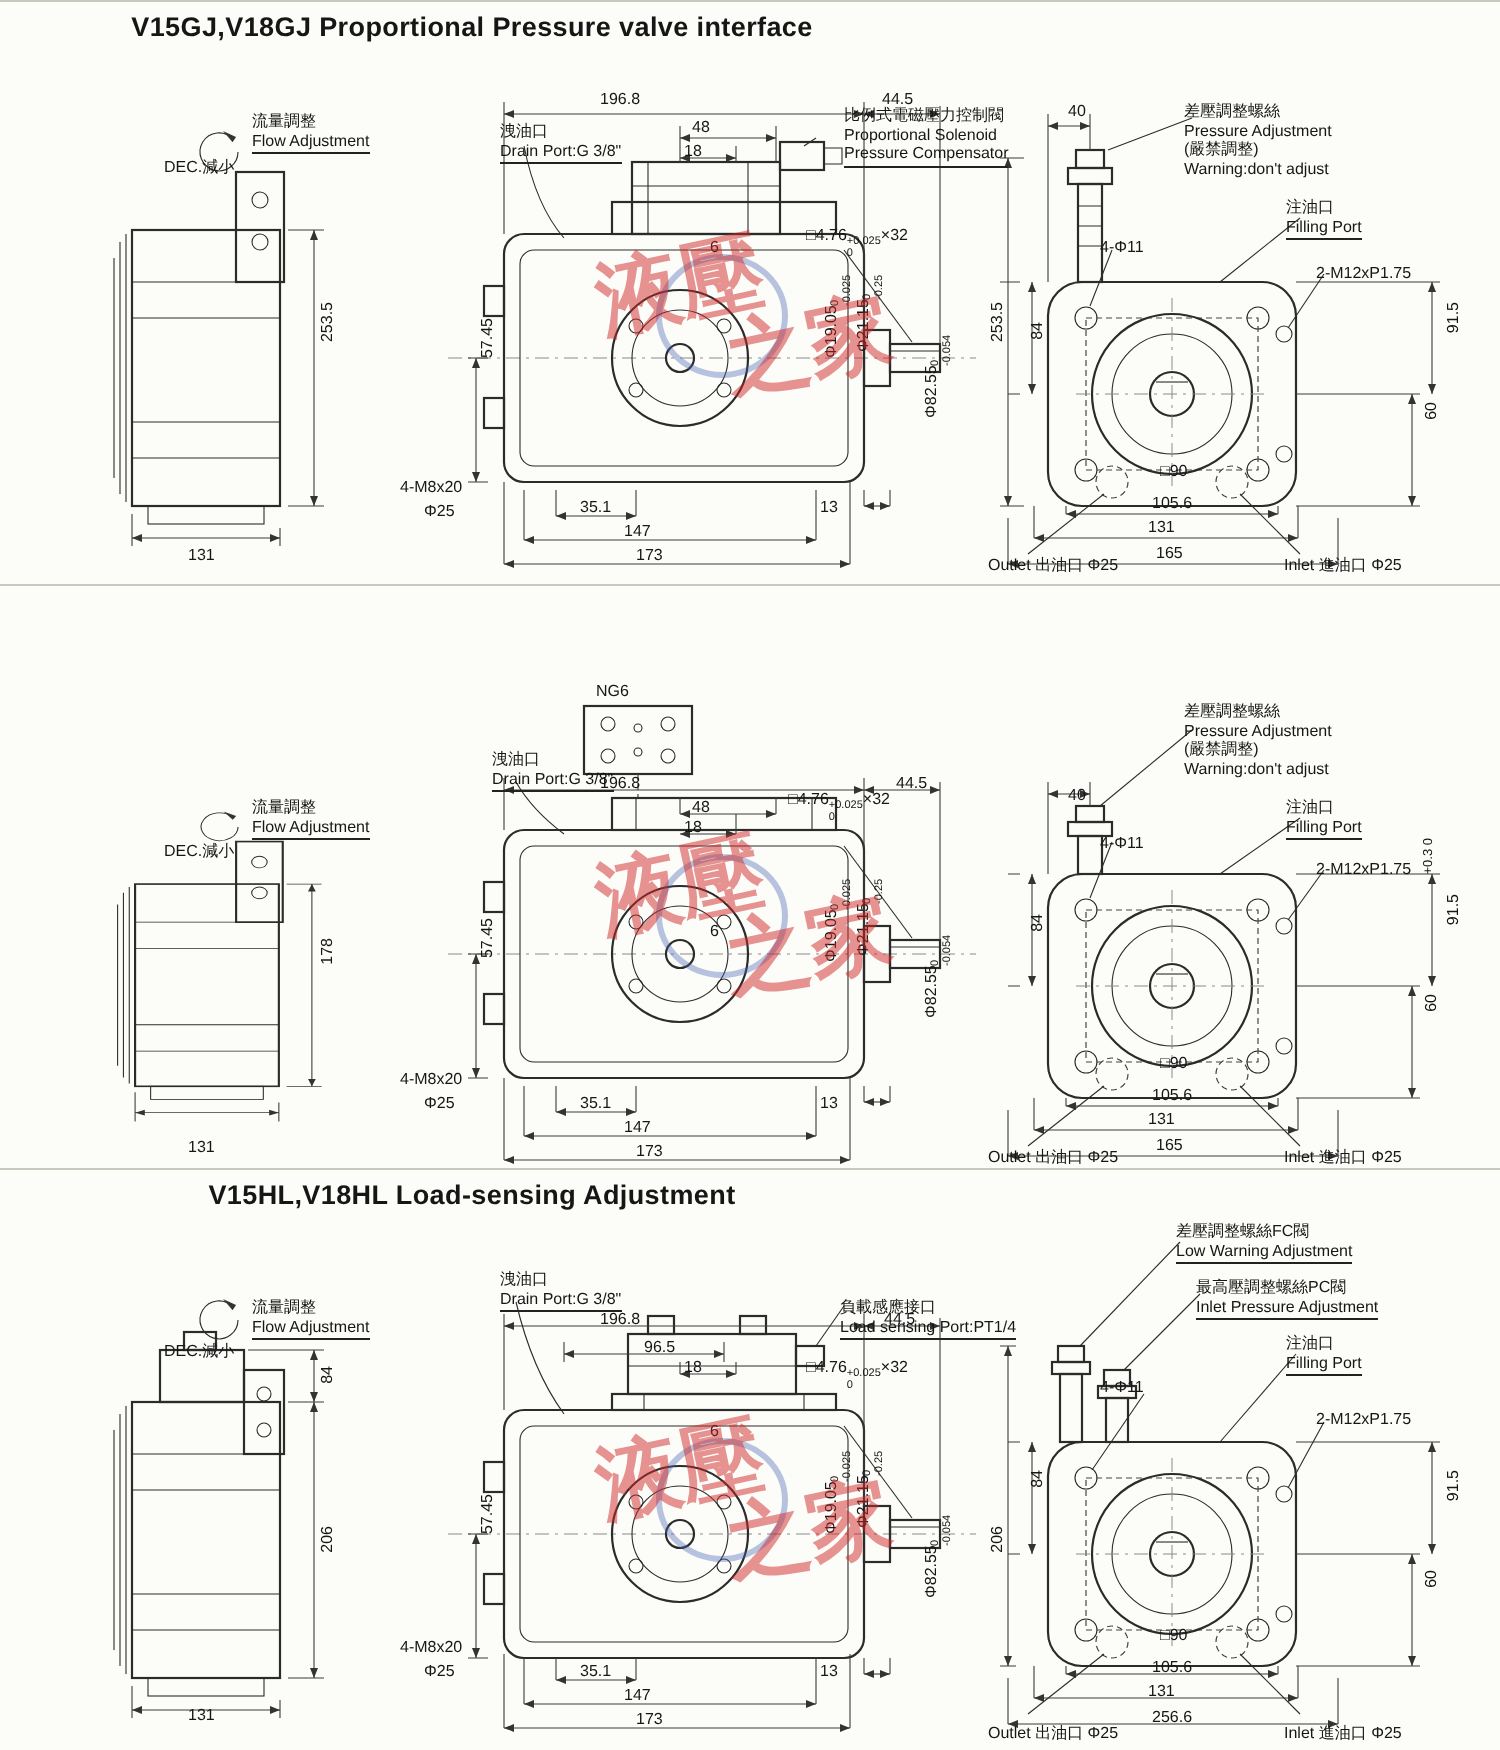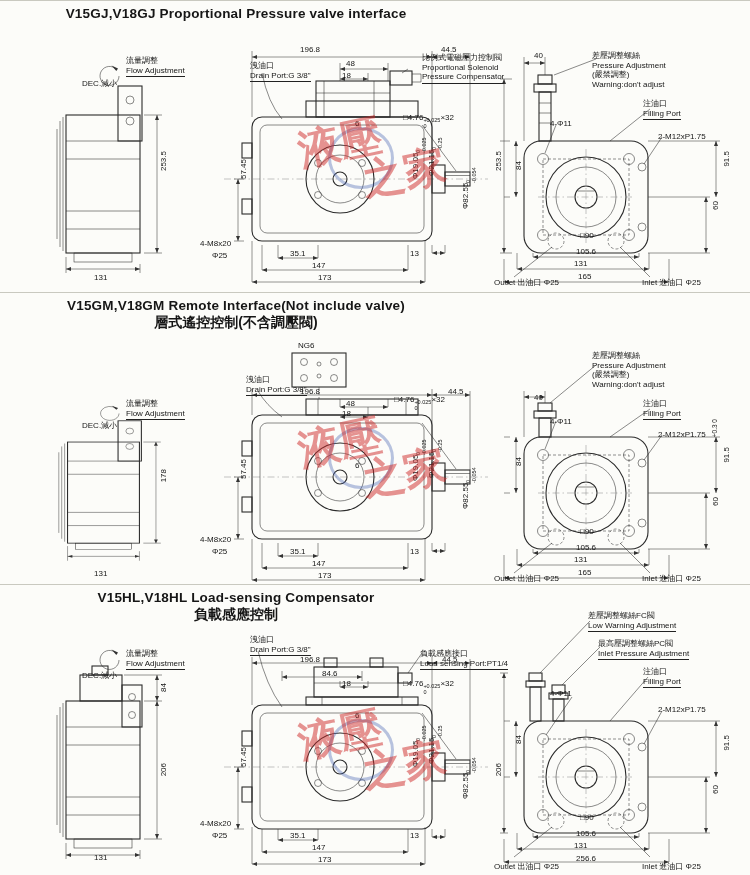--- a/index.html
+++ b/index.html
@@ -191,24 +191,20 @@
     <div class="ann v" style="left: 712px; top: 200px;"><span>60</span></div>
     <div class="ann" style="left: 580px; top: 230px;"><span>□90</span></div>
     <div class="ann" style="left: 576px; top: 246px;"><span>105.6</span></div>
     <div class="ann" style="left: 574px; top: 258px;"><span>131</span></div>
     <div class="ann" style="left: 578px; top: 271px;"><span>165</span></div>
     <div class="ann" style="left: 494px; top: 277px;"><span>Outlet 出油口 Φ25</span></div>
     <div class="ann" style="left: 642px; top: 277px;"><span>Inlet 進油口 Φ25</span></div>
   </div>
 
 <div class="section" id="sec2">
-  <div class="titles">
-    <div class="t-en">V15GM,V18GM Remote Interface(Not include valve)</div>
-    <div class="t-zh">層式遙控控制(不含調壓閥)</div>
-  </div>
 
   <svg class="drw" style="left:52px;top:108px" width="136" height="170" viewBox="0 0 140 232" preserveAspectRatio="none">
     <g>
       <path class="thin" d="M69 17a9.5 9.5 0 1 1-2.6-6.6"></path>
       <path d="M68 9.5l-6.5-3 4.8 5.6z" fill="#333"></path>
     </g>
     <rect class="ln" x="68" y="27" width="24" height="55"></rect>
     <circle class="thin" cx="80" cy="41" r="4"></circle>
     <circle class="thin" cx="80" cy="62" r="4"></circle>
     <rect class="ln" x="16" y="56" width="74" height="138"></rect>
@@ -344,22 +340,21 @@
     <div class="ann" style="left: 580px; top: 234px;"><span>□90</span></div>
     <div class="ann" style="left: 576px; top: 250px;"><span>105.6</span></div>
     <div class="ann" style="left: 574px; top: 262px;"><span>131</span></div>
     <div class="ann" style="left: 578px; top: 275px;"><span>165</span></div>
     <div class="ann" style="left: 494px; top: 281px;"><span>Outlet 出油口 Φ25</span></div>
     <div class="ann" style="left: 642px; top: 281px;"><span>Inlet 進油口 Φ25</span></div>
   </div>
 
 <div class="section" id="sec3">
   <div class="titles">
-    <div class="t-en">V15HL,V18HL Load-sensing Compensator</div>
-    <div class="t-zh">負載感應控制</div>
+    <div class="t-en">V15HL,V18HL Load-sensing Adjustment</div>
   </div>
 
   <svg class="drw" style="left:50px;top:60px" width="140" height="232" viewBox="0 0 140 232">
     <g>
       <path class="thin" d="M69 15a9.5 9.5 0 1 1-2.6-6.6"></path>
       <path d="M68 7.5l-6.5-3 4.8 5.6z" fill="#333"></path>
     </g>
     <rect class="ln" x="42" y="21" width="16" height="9"></rect>
     <rect class="ln" x="30" y="30" width="42" height="26"></rect>
     <rect class="ln" x="72" y="40" width="20" height="42"></rect>
@@ -458,21 +453,21 @@
     <span class="seal"></span>
     <span class="c1">液壓</span>
     <span class="c2">之家</span>
   </div>
 <div class="ann cu" style="left: 126px; top: 64px;"><span>流量調整
 Flow Adjustment</span></div>
     <div class="ann" style="left: 82px; top: 86px;"><span>DEC.減小</span></div>
     <div class="ann cu" style="left: 250px; top: 50px;"><span>洩油口
 Drain Port:G 3/8"</span></div>
     <div class="ann" style="left: 300px; top: 70px;"><span>196.8</span></div>
-    <div class="ann" style="left: 322px; top: 84px;"><span>84.6</span></div>
+    <div class="ann" style="left: 322px; top: 84px;"><span>96.5</span></div>
     <div class="ann" style="left: 442px; top: 70px;"><span>44.5</span></div>
     <div class="ann" style="left: 342px; top: 94px;"><span>18</span></div>
     <div class="ann" style="left: 355px; top: 126px;"><span>6</span></div>
     <div class="ann cu" style="left: 420px; top: 64px;"><span>負載感應接口
 Load sensing Port:PT1/4</span></div>
     <div class="ann" style="left: 403px; top: 94px;"><span>□4.76</span><span class="tol"><i>+0.025</i><i>0</i></span><span>×32</span></div>
     <div class="ann v" style="left: 412px; top: 140px;"><span>Φ19.05</span><span class="tol"><i>0</i><i>-0.025</i></span></div>
     <div class="ann v" style="left: 428px; top: 140px;"><span>Φ21.15</span><span class="tol"><i>0</i><i>-0.25</i></span></div>
     <div class="ann v" style="left: 240px; top: 162px;"><span>57.45</span></div>
     <div class="ann v" style="left: 462px; top: 172px;"><span>Φ82.55</span><span class="tol"><i>0</i><i>-0.054</i></span></div>

